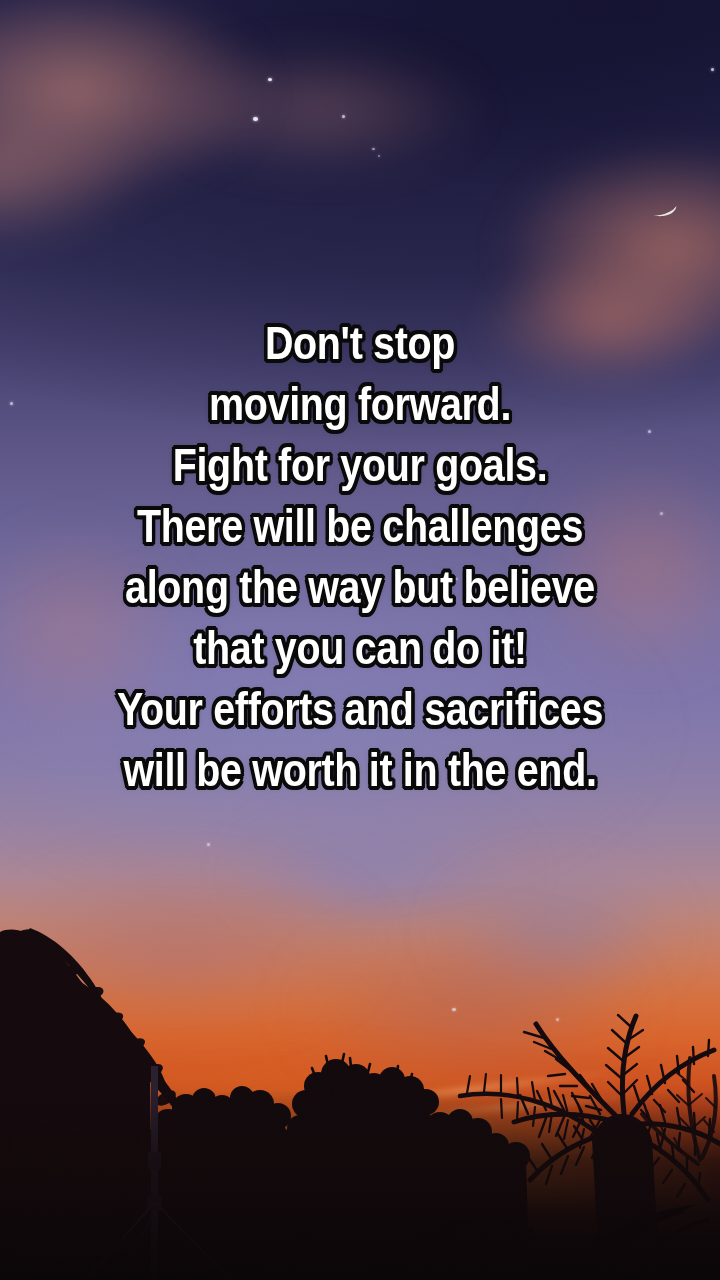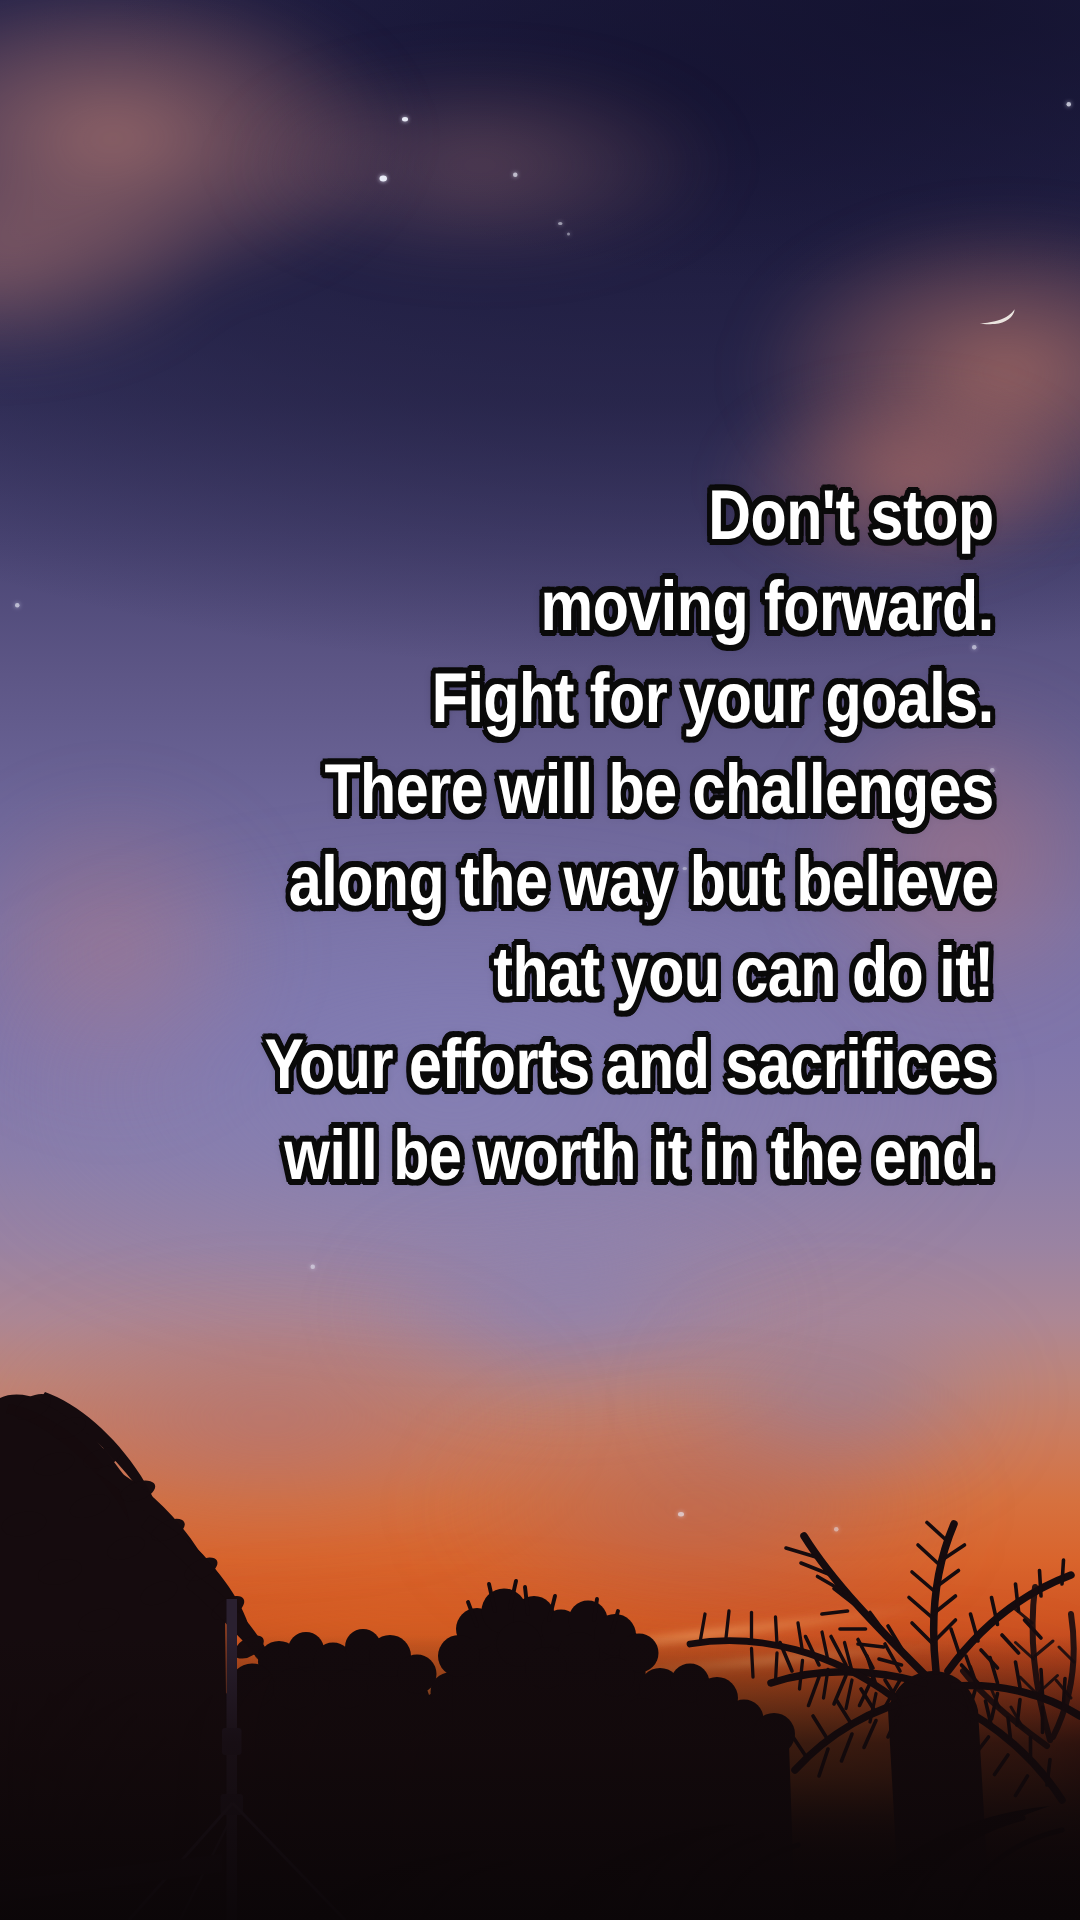--- a/index.html
+++ b/index.html
@@ -162,21 +162,21 @@
   .fg-dark{
     position:absolute; left:0; bottom:0; width:100%; height:190px;
     background:linear-gradient(to bottom, rgba(20,10,12,0) 0%, rgba(18,9,11,.72) 38%, rgba(11,6,8,.96) 100%);
   }
 
   
   .quote{
     position:absolute;
     left:0; top:312px;
     width:720px;
-    text-align:right;
+    text-align:center;
     z-index:20;
   }
   .line{
     font-family:"Liberation Sans", sans-serif;
     font-weight:700;
     font-size:47px;
     line-height:61px;
     letter-spacing:-0.4px;
     color:#ffffff;
     white-space:nowrap;

